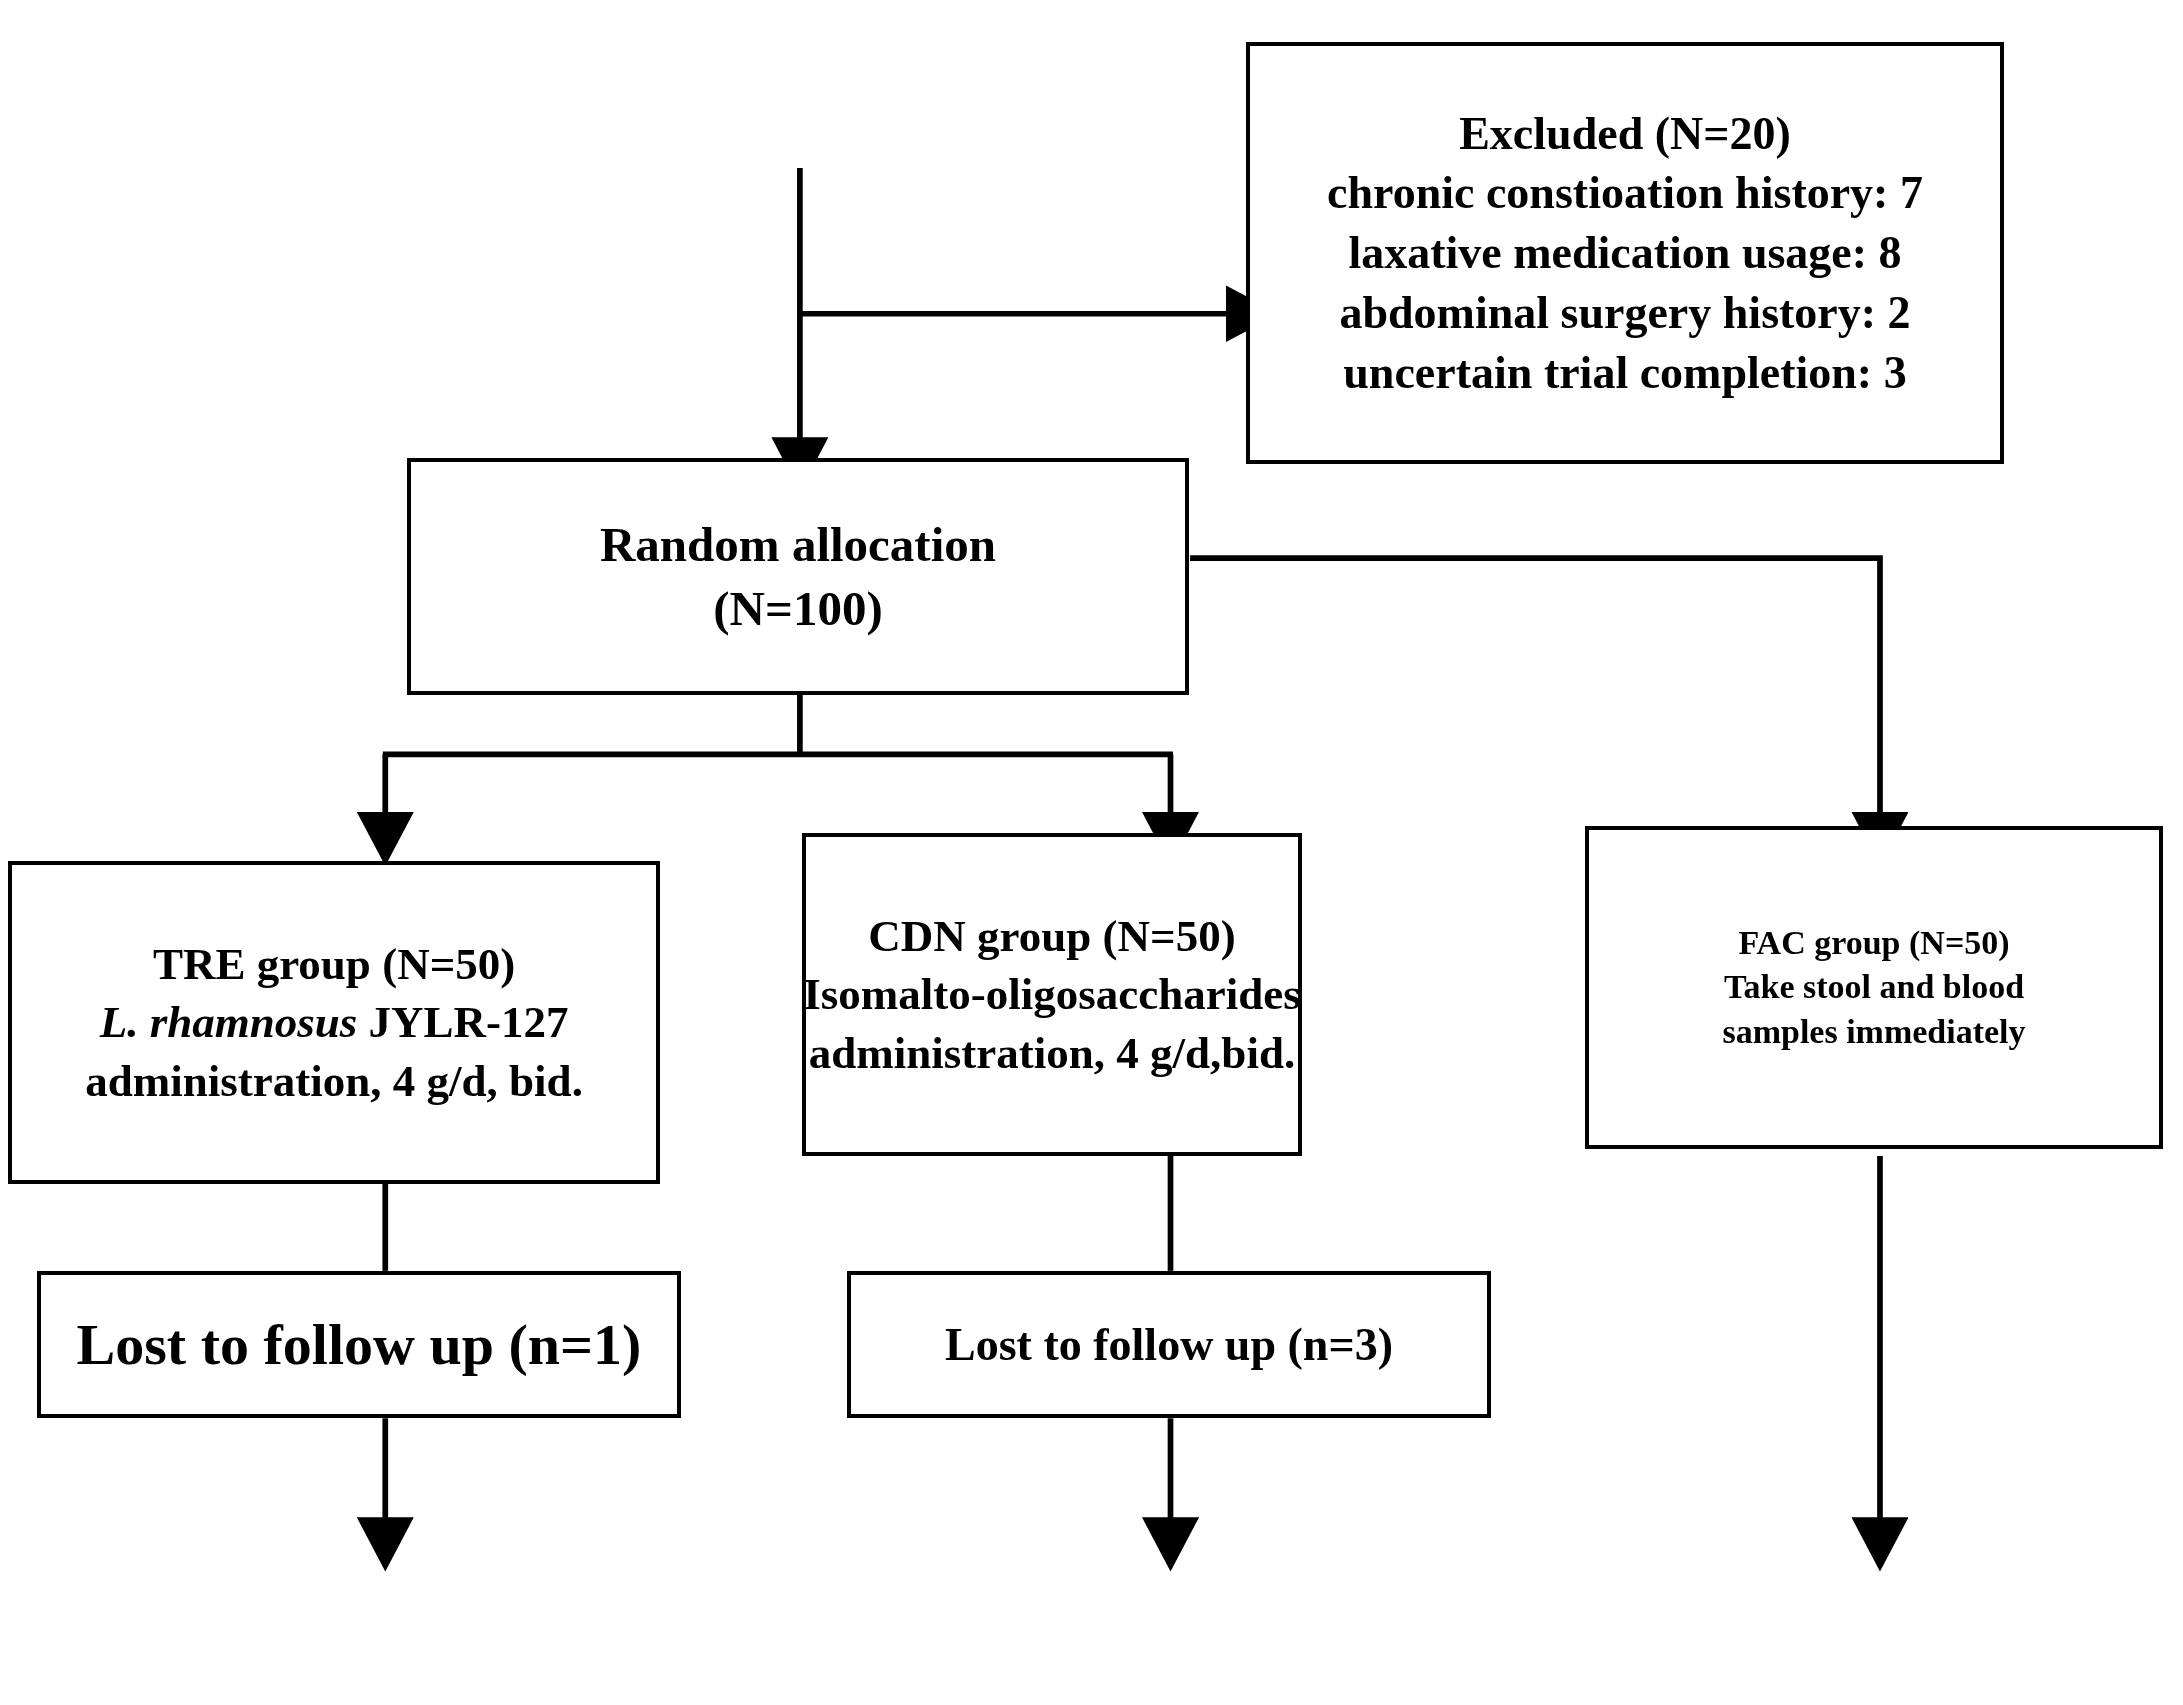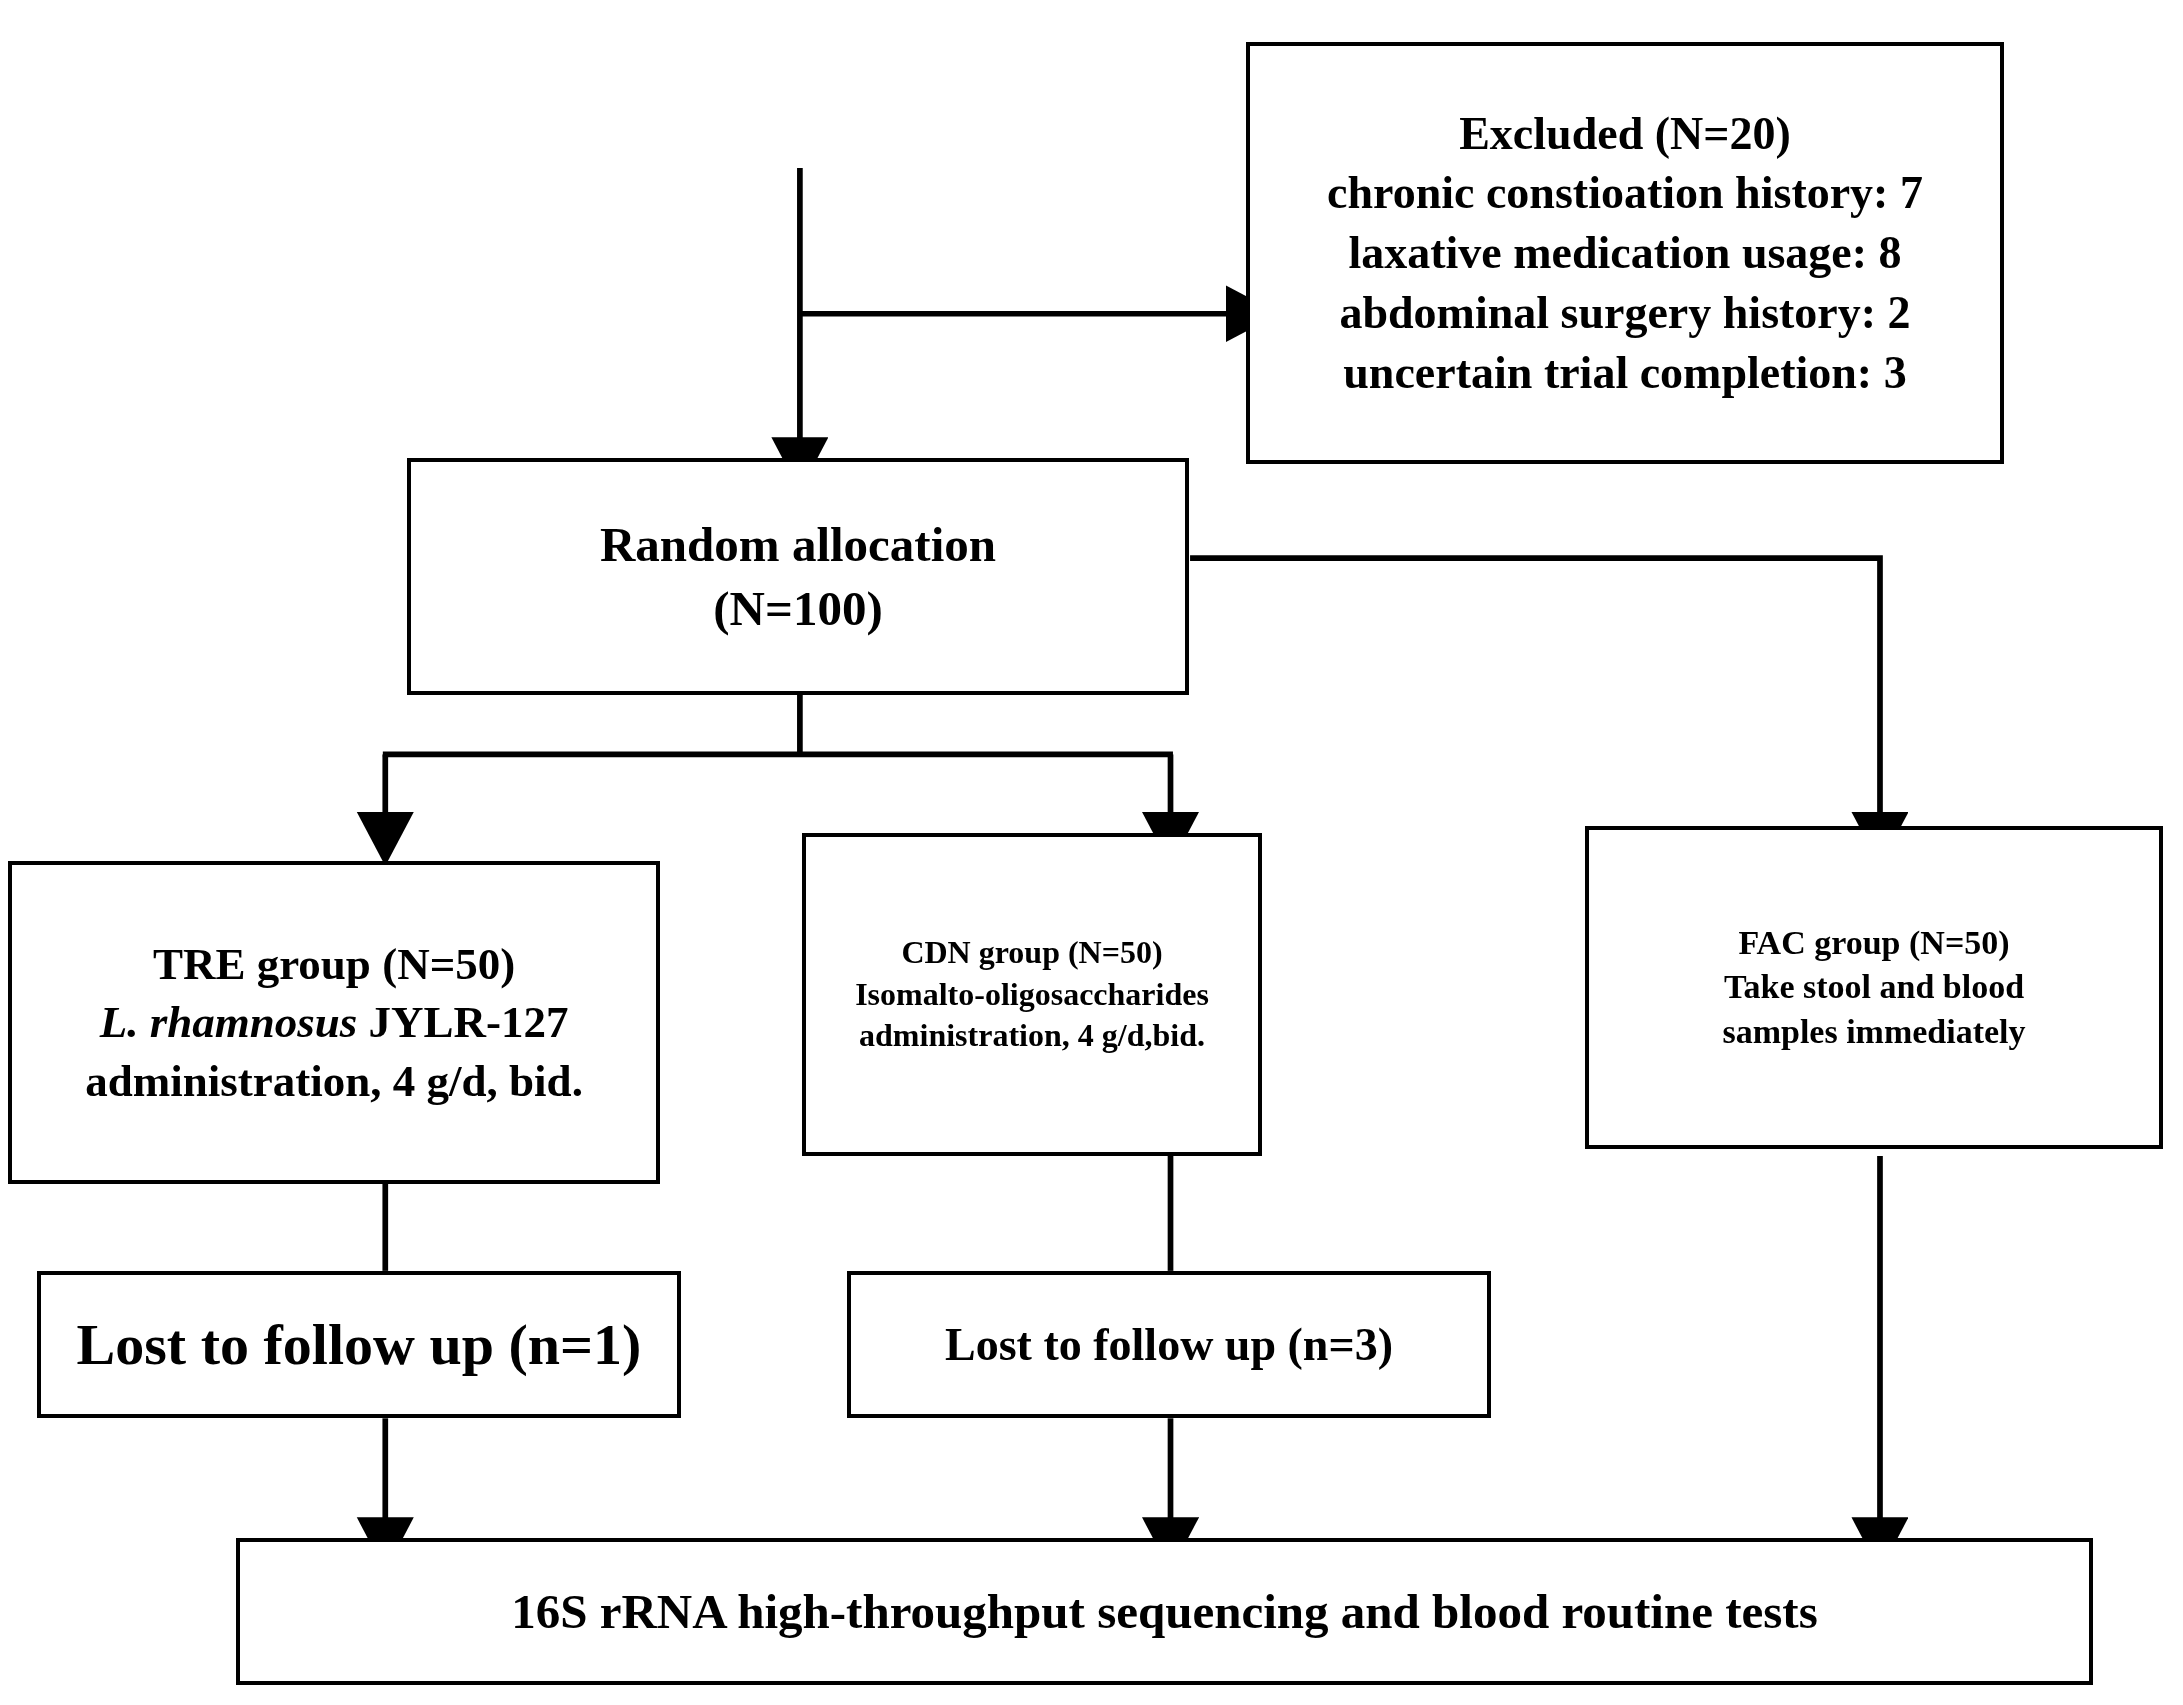--- a/index.html
+++ b/index.html
@@ -37,21 +37,21 @@
     line-height: 1.30;
   }
   .node .ln { display: block; white-space: nowrap; }
   .ital { font-style: italic; }
 
   
   #node-eligibility     { left: 509px;  top: 8.1px;   width: 595px;  height: 160px; font-size: 49px; }
   #node-excluded        { left: 1246px; top: 42px;   width: 758px;  height: 422px; font-size: 46px; }
   #node-random          { left: 407px;  top: 458px;  width: 782px;  height: 237px; font-size: 49px; }
   #node-tre             { left: 8.1px;   top: 861px; width: 652px;  height: 323px; font-size: 45px; }
-  #node-cdn             { left: 802px;  top: 833px; width: 460px;  height: 323px; font-size: 32px; }
+  #node-cdn             { left: 802px;  top: 833px; width: 500px;  height: 323px; font-size: 45px; }
   #node-fac             { left: 1585px; top: 826px; width: 578px;  height: 323px; font-size: 34px; }
   #node-lost-tre        { left: 37px;   top: 1271px; width: 644px;  height: 147px; font-size: 58px; }
   #node-lost-cdn        { left: 847px; top: 1271px; width: 644px;  height: 147px; font-size: 46px; }
   #node-outcome         { left: 236px;  top: 1538px; width: 1857px; height: 147px; font-size: 49px; }
 
   
   #node-cdn .ln { position: relative; }
 </style>
 </head>
 <body>
@@ -123,18 +123,15 @@
   </div>
 
   <div class="node" id="node-lost-tre">
     <span class="ln">Lost to follow up (n=1)</span>
   </div>
 
   <div class="node" id="node-lost-cdn">
     <span class="ln">Lost to follow up (n=3)</span>
   </div>
 
-  <div class="node" id="node-outcome">
-    <span class="ln">16S rRNA high-throughput sequencing and blood routine tests</span>
-  </div>
 
 </div>
 
 
 </body></html>

